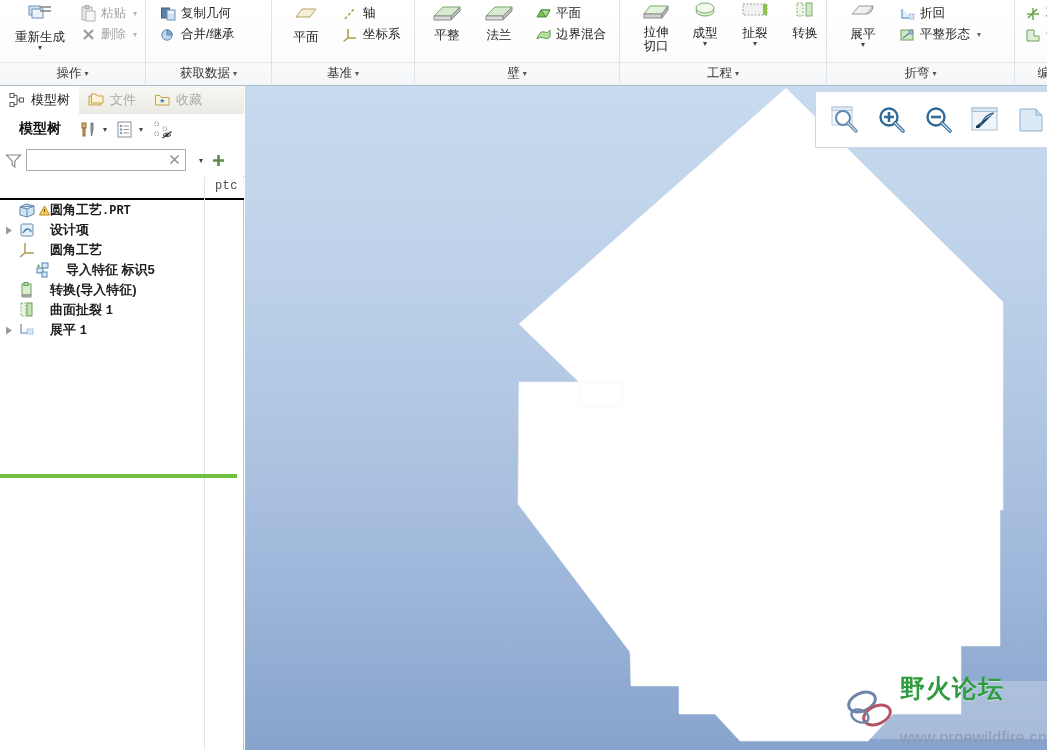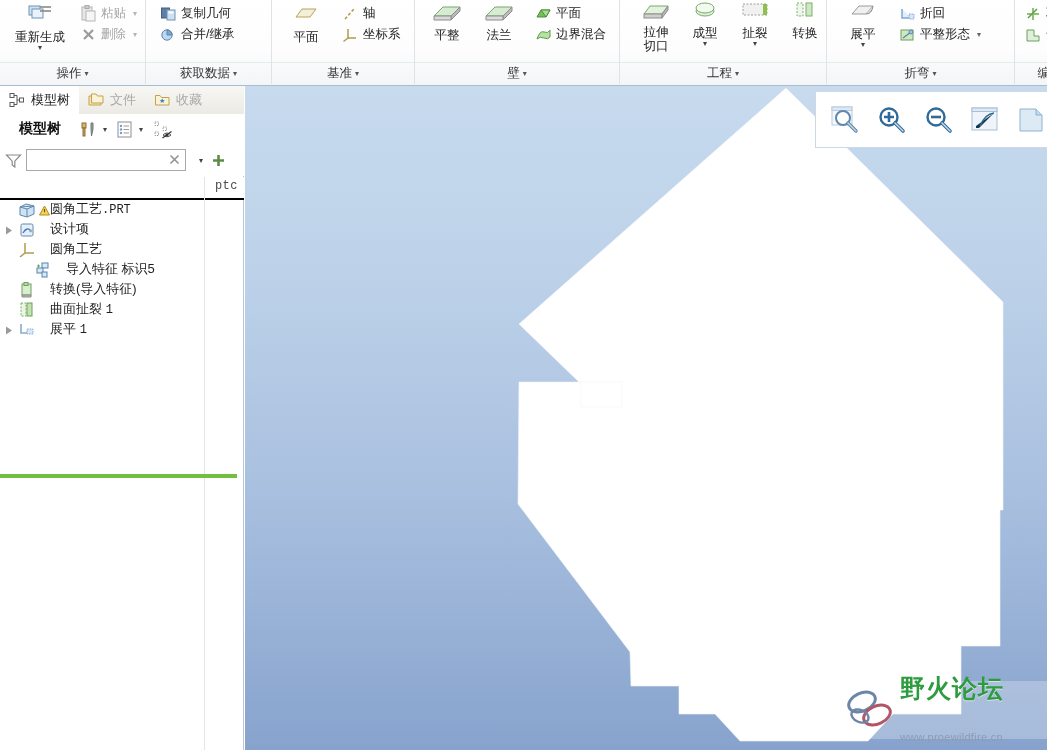--- a/index.html
+++ b/index.html
@@ -92,21 +92,21 @@
   }
   .filt-x{position:absolute;right:4px;top:3px;width:13px;height:13px;cursor:default;}
 
   .lp-sep{
     position:absolute;left:0;top:91px;width:244px;height:21px;border-bottom:2px solid #000000;
     background:#fff;
   }
   .ptc{position:absolute;right:6px;top:2px;font-family:"Liberation Mono","DejaVu Sans Mono",monospace;font-size:12px;color:#4b4b4b;letter-spacing:.5px;}
 
   .tree{position:absolute;left:0;top:114px;width:243px;}
-  .trow{display:flex;align-items:flex-start;height:20px;padding-left:2px;white-space:nowrap;cursor:default;}
+  .trow{display:flex;align-items:center;height:20px;padding-left:2px;white-space:nowrap;cursor:default;font-weight:bold;}
   .twist{width:14px;height:20px;display:flex;align-items:center;justify-content:center;flex:0 0 14px;}
   .tico{width:22px;height:20px;display:flex;align-items:center;justify-content:center;flex:0 0 22px;}
   .warn{width:12px;height:20px;display:flex;align-items:center;justify-content:center;flex:0 0 12px;}
   .tlabel{font-size:13px;color:#1e1e1e;}
   .tlabel .mono{font-family:"Liberation Mono","DejaVu Sans Mono",monospace;font-size:12px;}
   .green-bar{position:absolute;left:0;top:274px;width:237px;height:4px;background:#72c040;}
   .lp-vline{position:absolute;left:204px;top:91px;width:1px;height:573px;background:#e2e6ea;}
 
   
   .viewport{
@@ -128,21 +128,21 @@
     position:absolute;left:595px;top:595px;width:207px;height:58px;
     background:rgba(255,255,255,0.26);display:flex;align-items:center;box-sizing:border-box;
   }
   .wm-mark{width:60px;height:52px;flex:0 0 60px;display:flex;align-items:center;justify-content:center;}
   .wm-txt{display:flex;flex-direction:column;justify-content:center;gap:28px;}
   .wm-title{
     font-family:"DejaVu Sans","Liberation Sans",sans-serif;
     font-size:25px;font-weight:bold;color:#2e9b3f;line-height:26px;letter-spacing:1px;
     text-shadow:0 1px 0 rgba(255,255,255,.5);
   }
-  .wm-url{font-size:11px;color:#8f9ab2;line-height:15px;letter-spacing:.3px;}
+  .wm-url{font-size:16px;color:#8f9ab2;line-height:15px;letter-spacing:.3px;}
 </style>
 </head>
 <body>
 
 <div id="app">
 
   <div class="ribbon">
     <div class="rgroups">
 
       <div class="rgroup" style="width:146px">

